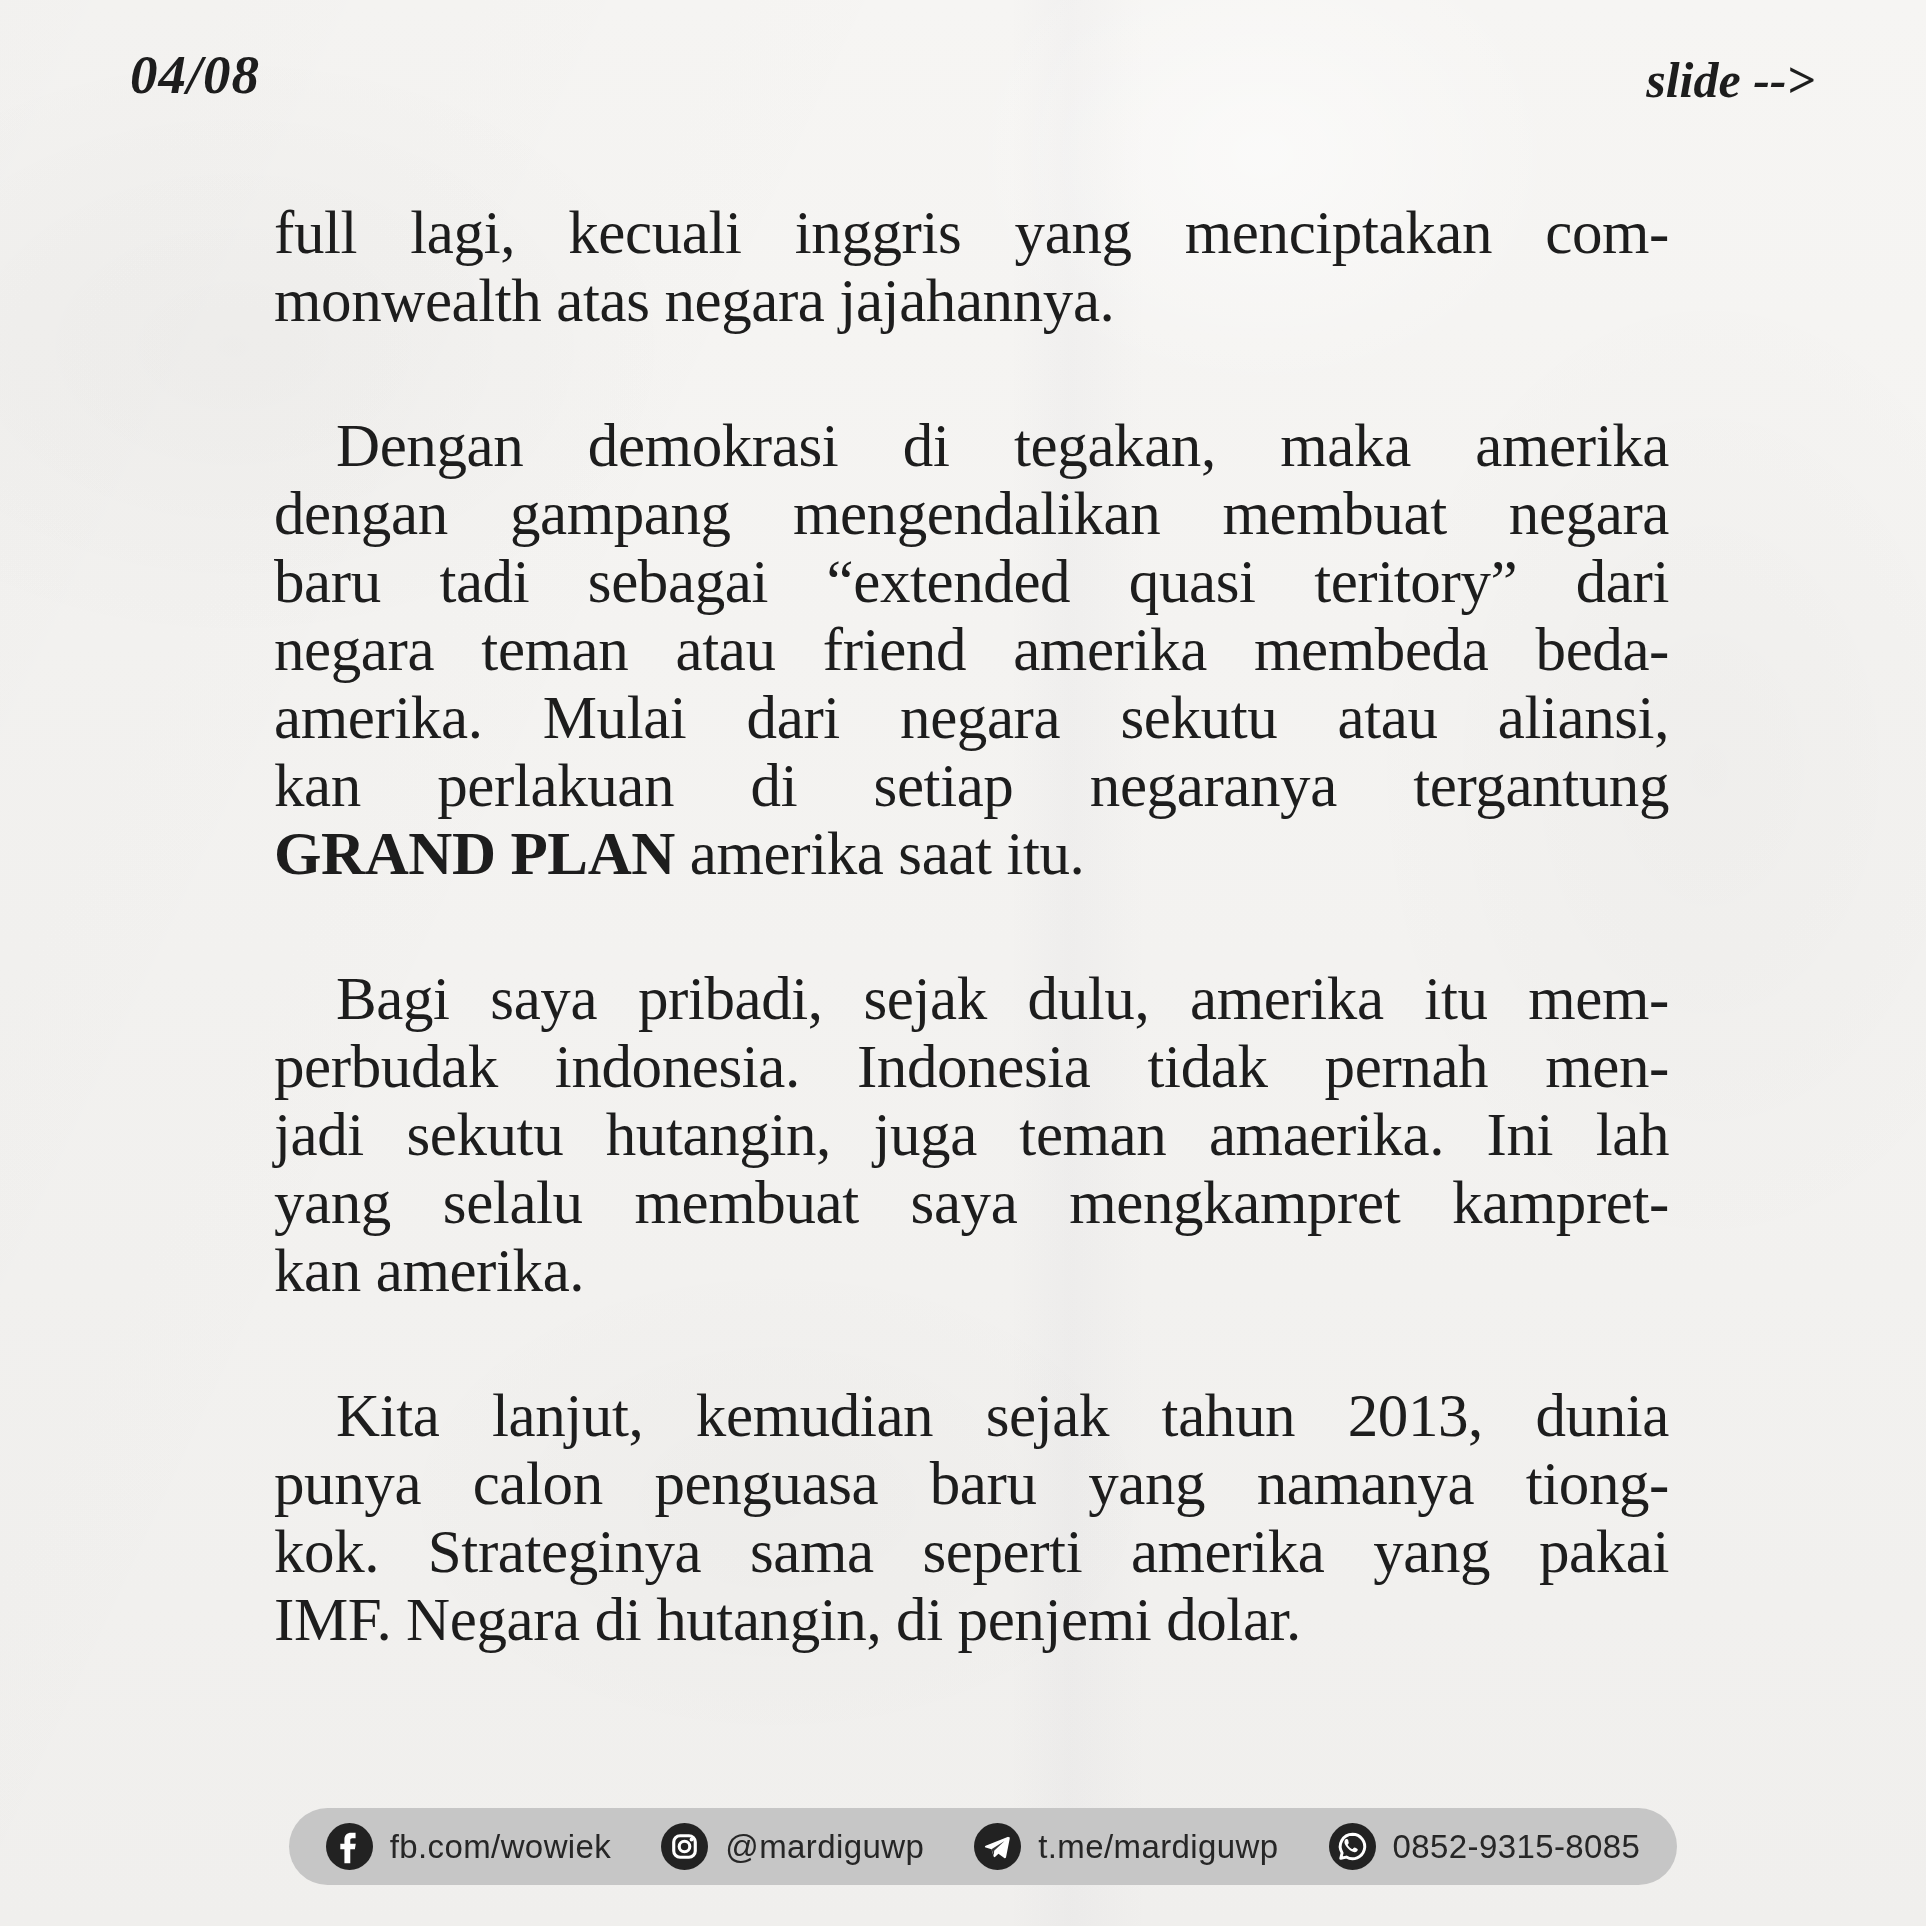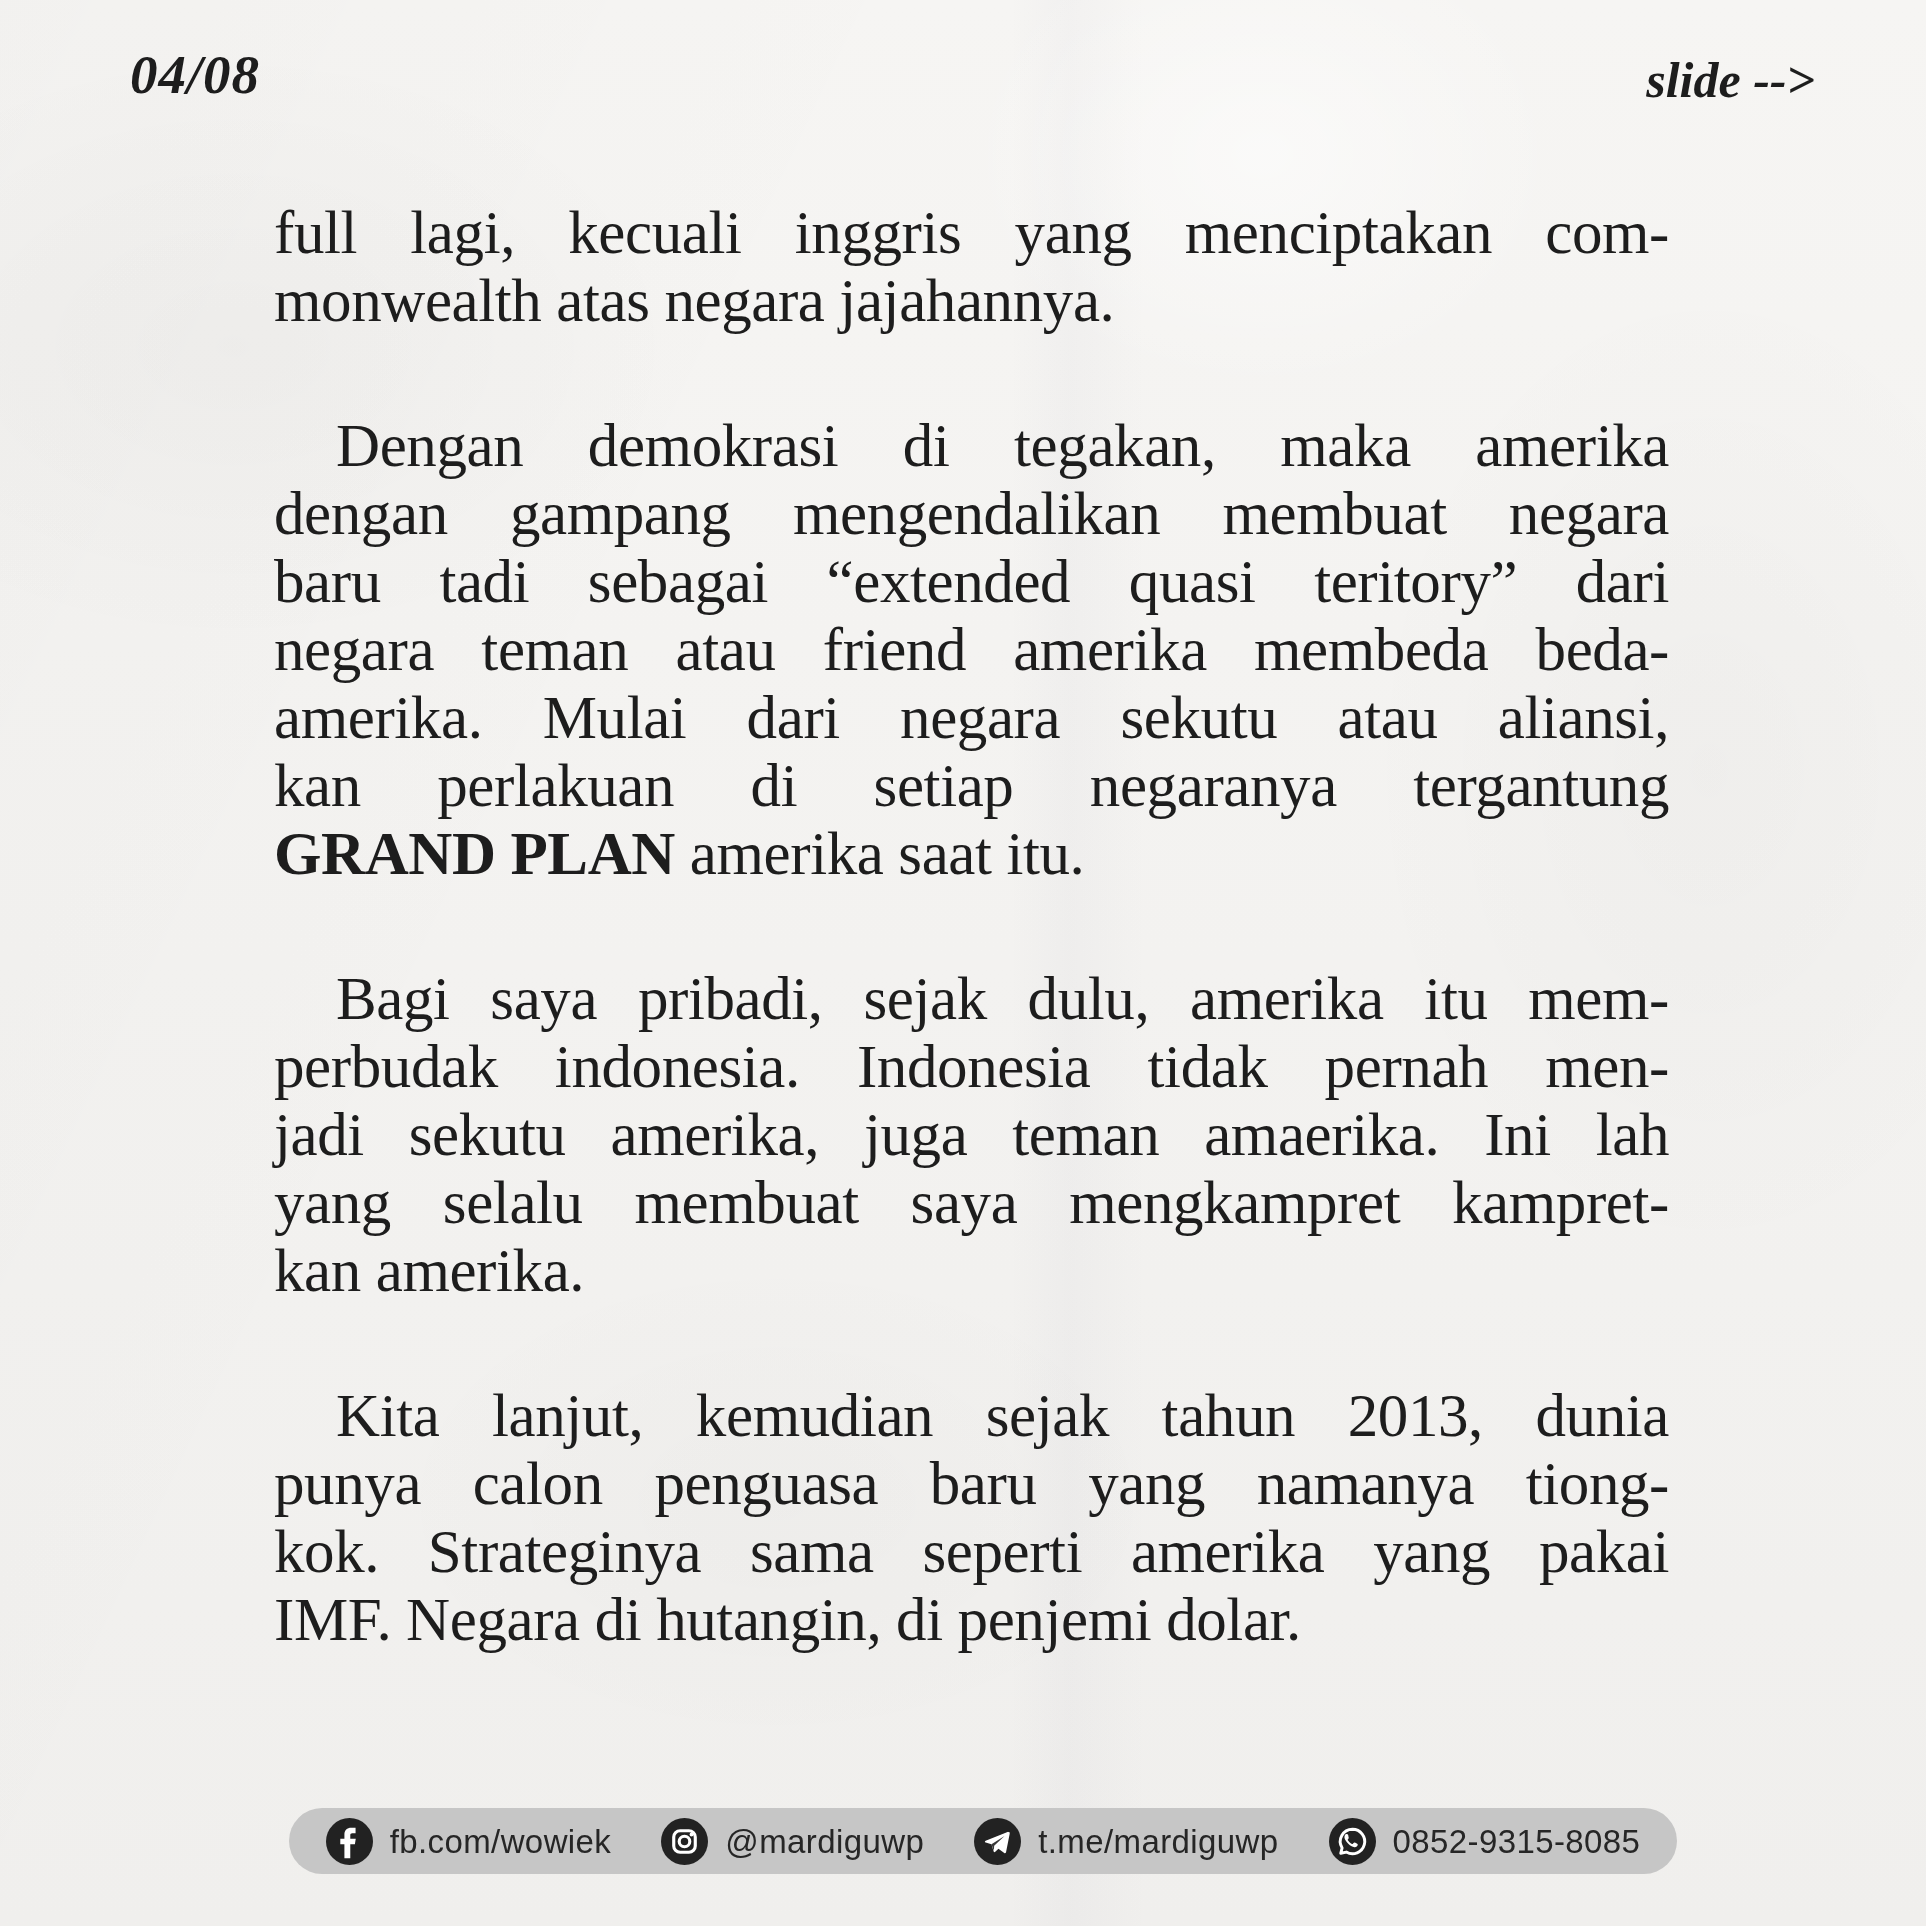--- a/index.html
+++ b/index.html
@@ -31,21 +31,21 @@
     position: absolute; left: 274px; top: 199px; width: 1395px;
   }
   .para { font: 400 61px/68px "Liberation Serif", serif; letter-spacing: -0.4px; }
   .para + .para { margin-top: 77px; }
   .para.indent .line:first-child { text-indent: 62px; }
   .line { text-align: justify; text-align-last: justify; }
   .line.last { text-align-last: left; }
   .bold { font-weight: 700; }
   .footer-bar {
     position: absolute; left: 289px; top: 1808px;
-    width: 1388px; height: 66px; border-radius: 39px;
+    width: 1388px; height: 77px; border-radius: 39px;
     background: #c6c6c6;
     display: flex; align-items: center; justify-content: center;
     gap: 50px;
   }
   .f-item { display: flex; align-items: center; gap: 17px; }
   .f-item .icon { width: 47px; height: 47px; display: block; }
   .f-label {
     font: 400 33px/1 "Liberation Sans", sans-serif;
     color: #262626; letter-spacing: 0.4px;
   }
@@ -68,21 +68,21 @@
         <div class="line">dengan gampang mengendalikan membuat negara</div>
         <div class="line">baru tadi sebagai “extended quasi teritory” dari</div>
         <div class="line">negara teman atau friend amerika membeda beda-</div>
         <div class="line">amerika. Mulai dari negara sekutu atau aliansi,</div>
         <div class="line">kan perlakuan di setiap negaranya tergantung</div>
         <div class="line last"><span class="bold">GRAND PLAN</span><span> amerika saat itu.</span></div>
       </div>
       <div class="para indent">
         <div class="line">Bagi saya pribadi, sejak dulu, amerika itu mem-</div>
         <div class="line">perbudak indonesia. Indonesia tidak pernah men-</div>
-        <div class="line">jadi sekutu amerika, juga teman amaerika. Ini lah</div>
+        <div class="line">jadi sekutu hutangin, juga teman amaerika. Ini lah</div>
         <div class="line">yang selalu membuat saya mengkampret kampret-</div>
         <div class="line last">kan amerika.</div>
       </div>
       <div class="para indent">
         <div class="line">Kita lanjut, kemudian sejak tahun 2013, dunia</div>
         <div class="line">punya calon penguasa baru yang namanya tiong-</div>
         <div class="line">kok. Strateginya sama seperti amerika yang pakai</div>
         <div class="line last">IMF. Negara di hutangin, di penjemi dolar.</div>
       </div>
     </div>

